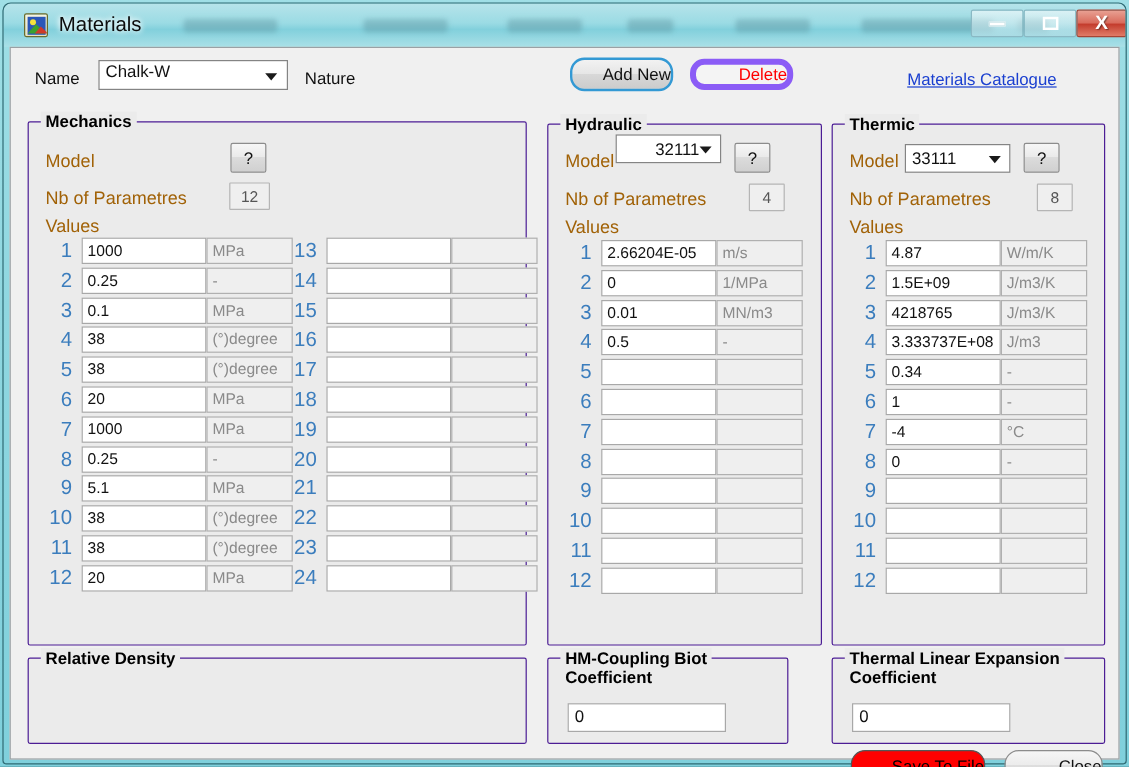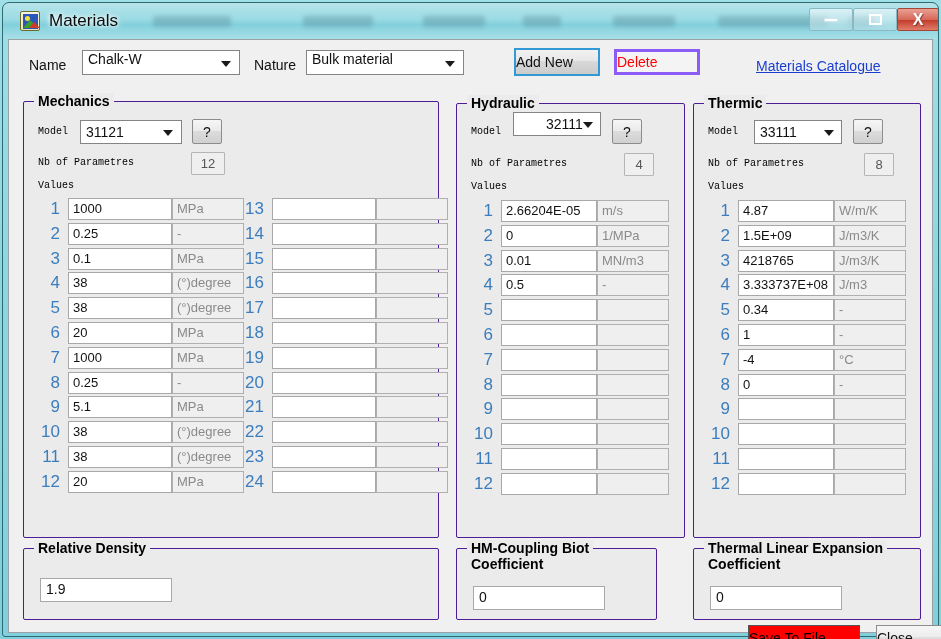--- a/index.html
+++ b/index.html
@@ -113,32 +113,31 @@
     margin-top: -2px;
     width: 0; height: 0;
     border-left: 5px solid transparent;
     border-right: 5px solid transparent;
     border-top: 6px solid #1a1a1a;
   }
   .btn {
     position: absolute;
     background: linear-gradient(180deg,#f6f6f6 0%, #ececec 47%, #dedede 48%, #d2d2d2 100%);
     border: 1px solid #8c8c8c;
-    border-radius: 0;
+    border-radius: 12px;
     font-size: 14px;
     color: #111;
-    display: flex; align-items: center; justify-content: flex-start;
+    display: flex; align-items: center; justify-content: flex-end;
     cursor: default;
-    margin-left: 39px;
   }
   #add-new-btn {
     border: 2px solid #3399d4;
     background: linear-gradient(180deg,#f2f2f2 0%, #e6e6e6 47%, #d8d8d8 48%, #cccccc 100%);
   }
-  #delete-btn { color: #ff0000; background:#f4f4f4; border:3px solid #8b5cf6; }
+  #delete-btn { color: #ff0000; background:#f4f4f4; border:5px solid #8b5cf6; }
   #catalogue-link {
     position: absolute;
     font-size: 14px;
     color: #1a3fd0;
     text-decoration: underline;
     cursor: pointer;
   }
 
   
   .group {
@@ -153,21 +152,21 @@
     background: #ebebeb;
     padding: 0 4px;
     font-size: 14px;
     font-weight: bold;
     color: #000;
     white-space: pre-line;
     line-height: 16px;
   }
   .group.twoline > .legend { top: -9px; }
 
-  .small-lbl { position:absolute; font-size:10px; color:#000000;font-family:Liberation Mono, monospace; }
+  .small-lbl { position:absolute; font-size:15px; color:#a16207; }
 
   .mini-combo {
     position: absolute;
     background:#fff;
     border:1px solid #848484;
     font-size:14px; color:#111;
     display:flex; align-items:center;
     padding-left:5px;
   }
   .qbtn {
@@ -276,42 +275,34 @@
 
   <div id="client">
 
     <div class="lbl" style="left:20px; top:17px;">Name</div>
     <div class="combo" style="left:73px; top:10px; width:158px; height:25px;">
       <span>Chalk-W</span>
       <span class="caret"></span>
     </div>
 
     <div class="lbl" style="left:245px; top:17px;">Nature</div>
-    <div class="combo" style="left:297px; top:10px; width:158px; height:25px;">
-      <span>Bulk material</span>
-      <span class="caret"></span>
-    </div>
 
     <div class="btn" id="add-new-btn" style="left:466px; top:8px; width:86px; height:28px;">
       <span>Add New</span>
     </div>
     <div class="btn" id="delete-btn" style="left:566px; top:9px; width:86px; height:26px;">
       <span>Delete</span>
     </div>
 
     <div id="catalogue-link" style="left:747px; top:18px;">Materials Catalogue</div>
 
     <div class="group" id="grp-mechanics" style="left:14px; top:61px; width:416px; height:437px;">
       <div class="legend">Mechanics</div>
 
       <div class="small-lbl" style="left:14px; top:24px;">Model</div>
-      <div class="mini-combo" style="left:56px; top:18px; width:102px; height:24px;">
-        <span>31121</span>
-        <span class="caret" style="position:absolute;right:8px;top:50%;margin-top:-2px;width:0;height:0;border-left:5px solid transparent;border-right:5px solid transparent;border-top:6px solid #1a1a1a;"></span>
-      </div>
       <div class="qbtn" style="left:168px; top:17px; width:30px; height:25px;">
         <span>?</span>
       </div>
 
       <div class="small-lbl" style="left:14px; top:55px;">Nb of Parametres</div>
       <div class="disabled-box" style="left:167px; top:50px; width:34px; height:23px;">12</div>
       <div class="small-lbl" style="left:14px; top:78px;">Values</div>
 
       <div id="mech-rows-left">
           <div class="prow" style="left: 14px; top: 95px;">
@@ -594,21 +585,20 @@
           <div class="prow" style="left: 14px; top: 367.8px;">
             <div class="pnum" style="width: 22px;">12</div>
             <div class="pval" style="left: 30px; width: 96px;"></div>
             <div class="punit" style="left: 126px; width: 72px;"></div>
           </div>
         </div>
     </div>
 
     <div class="group" style="left:14px; top:508px; width:416px; height:72px;">
       <div class="legend">Relative Density</div>
-      <div class="field" style="left:16px; top:29px; width:132px; height:24px;">1.9</div>
     </div>
 
     <div class="group twoline" style="left:447px; top:508px; width:201px; height:72px;">
       <div class="legend">HM-Coupling Biot
 Coefficient</div>
       <div class="field" style="left:16px; top:37px; width:132px; height:24px;">0</div>
     </div>
 
     <div class="group twoline" style="left:684px; top:508px; width:228px; height:72px;">
       <div class="legend">Thermal Linear Expansion

